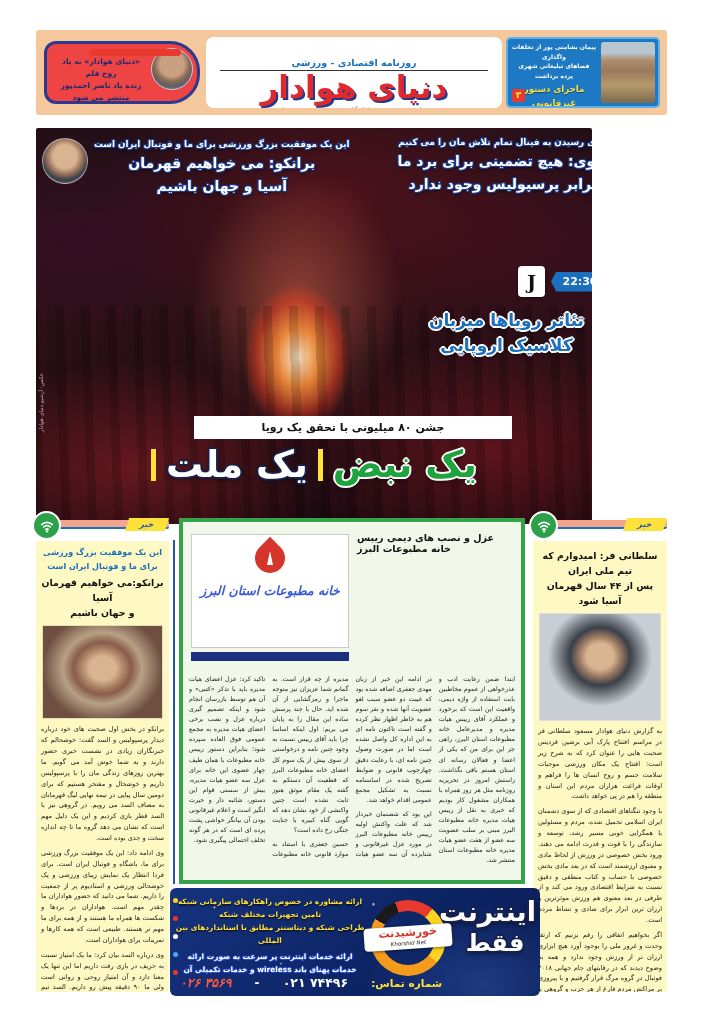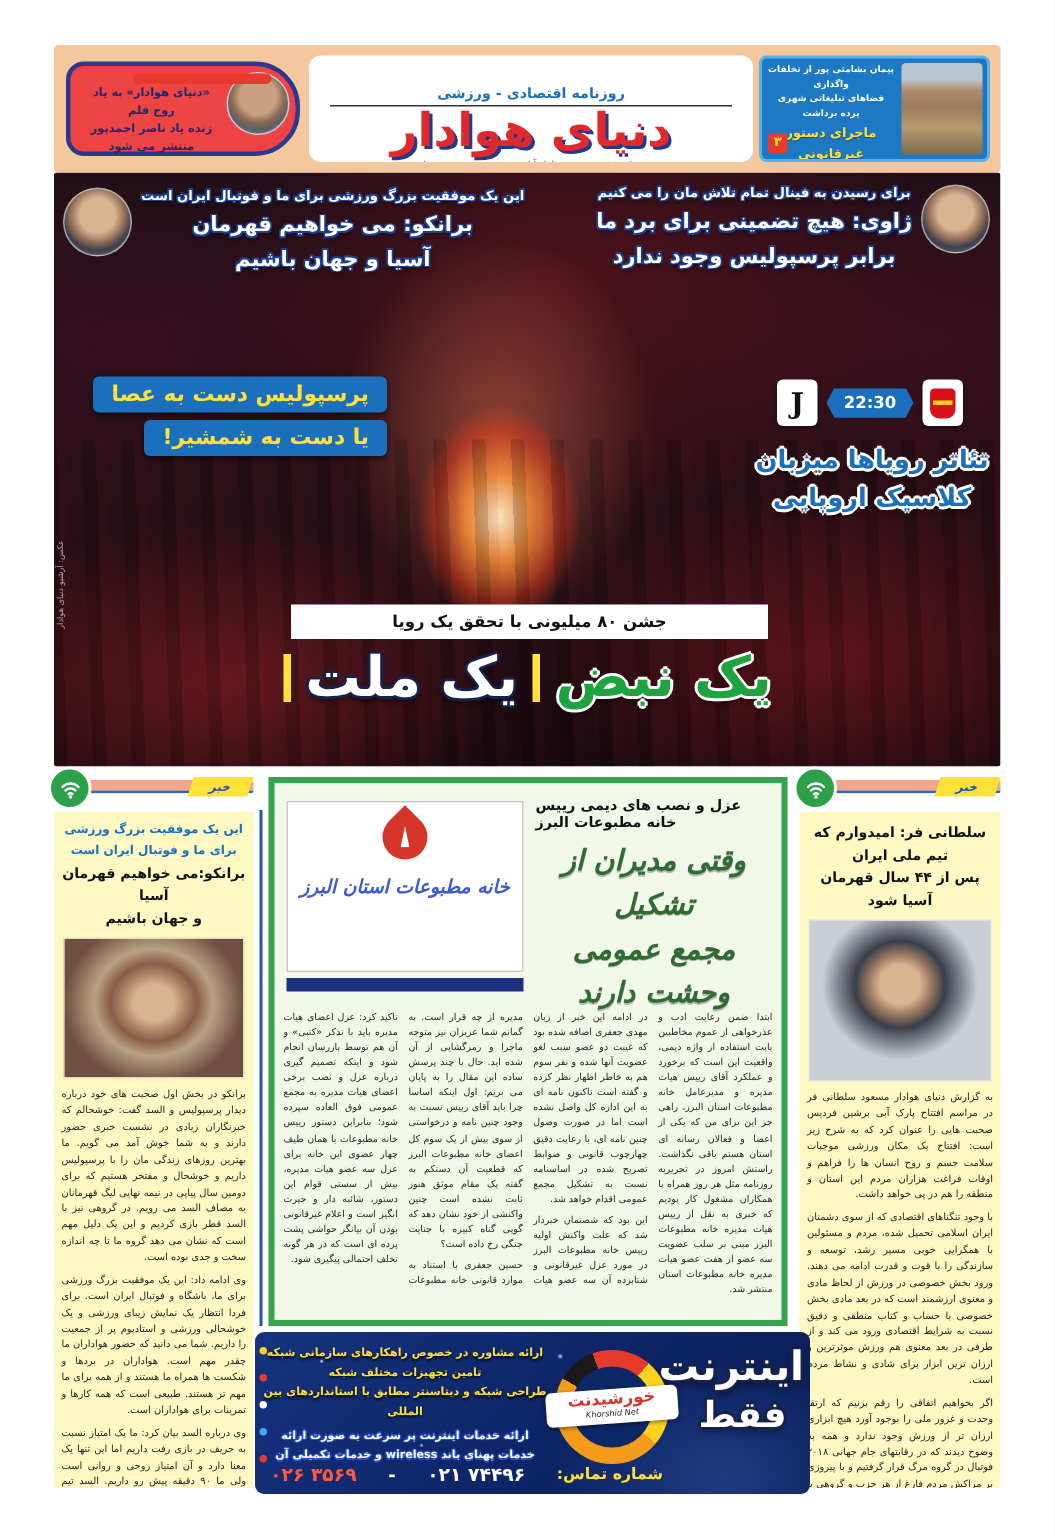--- a/index.html
+++ b/index.html
@@ -22,21 +22,21 @@
 
   .teaser { position:absolute; left:470px; top:7px; width:154px; height:71px; background:#1e79c4; border:2px solid #5ab0e8; border-radius:5px; display:flex; direction:rtl; overflow:hidden; }
   .teaser .photo { flex:0 0 54px; margin:3px; border-radius:3px;
      background: linear-gradient(180deg,#b8c6cf 0 18%, #ad8d6d 30%, #9a7a5c 48%, #b59a6c 70%, #7e6a4e 100%); }
   .teaser .t-text { flex:1; padding:3px 2px 3px 4px; text-align:center; }
   .teaser .t-kicker { color:#fff; font-size:6px; font-weight:bold; line-height:1.6; }
   .teaser .t-head { color:#ffe13b; font-size:8.6px; font-weight:900; line-height:1.55; margin-top:3px; text-shadow:0 1px 1px rgba(0,0,0,.4); }
   .page-badge { position:absolute; left:4px; bottom:4px; width:13px; height:13px; background:#e8392e; color:#ffe13b; font-size:9px; font-weight:bold; text-align:center; line-height:13px; border-radius:2px; }
 
   
-  .hero { position:absolute; left:36px; top:115px; width:631px; height:396px; overflow:hidden; border-radius:2px;
+  .hero { position:absolute; left:36px; top:128px; width:556px; height:396px; overflow:hidden; border-radius:2px;
     background:
       radial-gradient(70px 95px at 47% 58%, rgba(255,238,205,.95), rgba(255,150,60,.85) 30%, rgba(240,60,30,.45) 60%, transparent 78%),
       radial-gradient(150px 190px at 47% 44%, rgba(242,125,85,.45), transparent 70%),
       radial-gradient(260px 150px at 18% 86%, rgba(190,40,45,.45), transparent 72%),
       radial-gradient(270px 160px at 82% 82%, rgba(175,30,40,.42), transparent 72%),
       radial-gradient(320px 210px at 55% 18%, rgba(110,20,30,.55), transparent 75%),
       radial-gradient(210px 130px at 8% 28%, rgba(60,15,40,.6), transparent 72%),
       radial-gradient(230px 140px at 92% 28%, rgba(70,15,35,.55), transparent 72%),
       linear-gradient(180deg,#240f18 0%, #2c1018 45%, #1b0a10 100%);
   }
@@ -130,21 +130,21 @@
   .ad-banner .fa { color:#d6352b; font-size:11px; font-weight:900; line-height:14px; display:block; }
   .ad-banner .en { color:#222; font-size:5.5px; font-style:italic; display:block; line-height:6px; }
   .ad-lines { position:absolute; left:4px; top:8px; width:192px; text-align:center; }
   .ad-l1 { color:#ffe13b; font-size:7.4px; font-weight:bold; line-height:1.75; text-shadow:0 1px 2px #000; }
   .ad-l2 { color:#fff; font-size:7.4px; font-weight:bold; line-height:1.75; margin-top:3px;
      text-shadow:-1px 0 0 #2a4fd7, 1px 0 0 #2a4fd7, 0 -1px 0 #2a4fd7, 0 1px 0 #2a4fd7; }
   .ad-contact { position:absolute; left:10px; bottom:6px; width:262px; display:flex; direction:rtl; align-items:center; justify-content:space-between; }
   .ad-contact .lbl { color:#ffe13b; font-size:10.5px; font-weight:900; }
   .ad-contact .p1 { color:#fff; font-size:12.5px; font-weight:900; }
   .ad-contact .dash { color:#fff; font-size:12px; font-weight:900; }
-  .ad-contact .p2 { color:#ff5a3c; font-size:12.5px; font-weight:900; }
+  .ad-contact .p2 { color:#ff5a3c; font-size:12.5px; font-weight:900;font-style:italic; }
   .edge-dot { position:absolute; width:5px; height:5px; border-radius:50%; left:3px; }
 </style>
 </head>
 <body>
 
 <div class="page">
 
   <div class="band">
 
     <div class="memorial">
@@ -195,24 +195,20 @@
 
     <div class="hero-report hr-right">
       <div class="circ"></div>
       <div class="hr-text" dir="rtl">
         <div class="hr-kicker stroke-b">برای رسیدن به فینال تمام تلاش مان را می کنیم</div>
         <div class="hr-head stroke-b">ژاوی: هیچ تضمینی برای برد ما</div>
         <div class="hr-head stroke-b">برابر پرسپولیس وجود ندارد</div>
       </div>
     </div>
 
-    <div class="side-banner">
-      <span class="bn">پرسپولیس دست به عصا</span>
-      <span class="bn">یا دست به شمشیر!</span>
-    </div>
 
     <div class="match">
       <div class="crest">
           <span class="juve-j">J</span>
         </div>
       <div class="time-band">22:30</div>
       <div class="crest">
           <div class="mu-shield"></div>
         </div>
     </div>
@@ -267,24 +263,20 @@
   <div class="divider"></div>
 
   <div class="press">
     <div class="press-top">
       <div class="press-logo">
         <div class="pen-drop"></div>
         <div class="lg-title">خانه مطبوعات استان البرز</div>
       </div>
       <div class="navy-bar"></div>
       <div class="press-kicker">عزل و نصب های دیمی رییس خانه مطبوعات البرز</div>
-      <div class="press-cal">
-        <div>وقتی مدیران از تشکیل</div>
-        <div>مجمع عمومی وحشت دارند</div>
-      </div>
     </div>
     <div class="press-body">
       <p>ابتدا ضمن رعایت ادب و عذرخواهی از عموم مخاطبین بابت استفاده از واژه دیمی، واقعیت این است که برخورد و عملکرد آقای رییس هیات مدیره و مدیرعامل خانه مطبوعات استان البرز، راهی جز این برای من که یکی از اعضا و فعالان رسانه ای استان هستم باقی نگذاشت. راستش امروز در تحریریه روزنامه مثل هر روز همراه با همکاران مشغول کار بودیم که خبری به نقل از رییس هیات مدیره خانه مطبوعات البرز مبنی بر سلب عضویت سه عضو از هفت عضو هیات مدیره خانه مطبوعات استان منتشر شد.</p>
       <p>در ادامه این خبر از زبان مهدی جعفری اضافه شده بود که غیبت دو عضو سبب لغو عضویت آنها شده و نفر سوم هم به خاطر اظهار نظر کرده و گفته است تاکنون نامه ای به این اداره کل واصل نشده است اما در صورت وصول چنین نامه ای، با رعایت دقیق چهارچوب قانونی و ضوابط تصریح شده در اساسنامه نسبت به تشکیل مجمع عمومی اقدام خواهد شد.</p>
       <p>این بود که شصتمان خبردار شد که علت واکنش اولیه رییس خانه مطبوعات البرز در مورد عزل غیرقانونی و شتابزده آن سه عضو هیات مدیره از چه قرار است. به گمانم شما عزیزان نیز متوجه ماجرا و رمزگشایی از آن شده اید. حال با چند پرسش ساده این مقال را به پایان می بریم: اول اینکه اساسا چرا باید آقای رییس نسبت به وجود چنین نامه و درخواستی از سوی بیش از یک سوم کل اعضای خانه مطبوعات البرز که قطعیت آن دستکم به گفته یک مقام موثق هنوز ثابت نشده است چنین واکنشی از خود نشان دهد که گویی گناه کبیره با جنایت جنگی رخ داده است؟</p>
       <p>حسین جعفری با استناد به موارد قانونی خانه مطبوعات تاکید کرد: عزل اعضای هیات مدیره باید با تذکر «کتبی» و آن هم توسط بازرسان انجام شود و اینکه تصمیم گیری درباره عزل و نصب برخی اعضای هیات مدیره به مجمع عمومی فوق العاده سپرده شود؛ بنابراین دستور رییس خانه مطبوعات با همان طیف چهار عضوی این خانه برای عزل سه عضو هیات مدیره، بیش از سستی قوام این دستور، شائبه دار و حیرت انگیز است و اعلام غیرقانونی بودن آن بیانگر حواشی پشت پرده ای است که در هر گونه تخلف احتمالی پیگیری شود.</p>
     </div>
   </div>
 
   <div class="colbox col-right">

